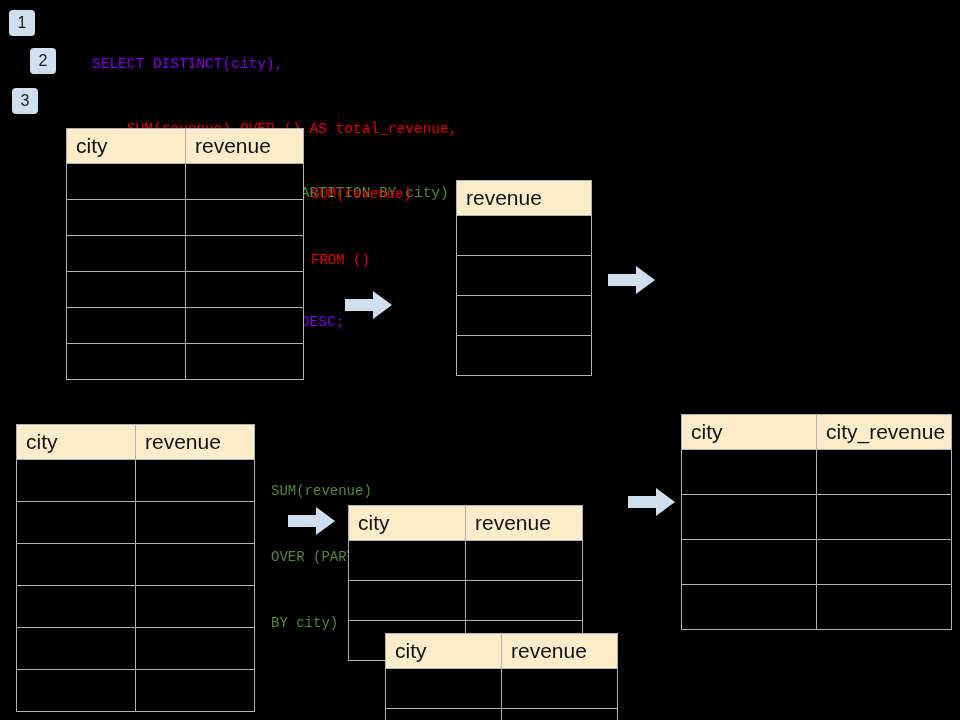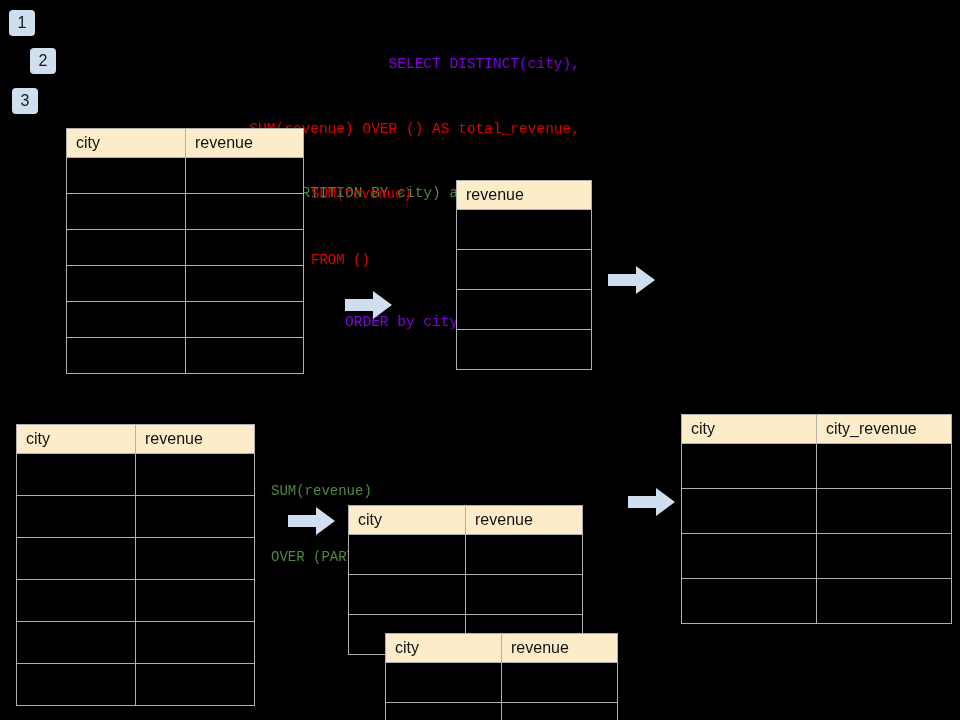--- a/index.html
+++ b/index.html
@@ -76,41 +76,41 @@
     border: 1px solid #b0b0b0;
     background: #000000;
     padding: 0;
   }
   .tbl th {
     border: 1px solid #b0b0b0;
     background: #fcecc9;
     color: #111111;
     font-family: "Liberation Sans", sans-serif;
     font-weight: normal;
-    font-size: 16px;
+    font-size: 21px;
     text-align: left;
     padding: 5px 0 5px 9px;
   }
 
   
   .arrow {
     position: absolute;
   }
   .arrow svg { display: block; }
 </style>
 </head>
 <body>
 
 <div id="stage">
 
   <div class="step-badge" style="left:9px;  top:10px;">1</div>
   <div class="step-badge" style="left:30px; top:48px;">2</div>
   <div class="step-badge" style="left:12px; top:88px;">3</div>
 
-  <div class="sql-block" style="left:84px; top:11px;text-align:right;">
+  <div class="sql-block" style="left:92px; top:11px;">
     <div class="sql-line c-purple">SELECT DISTINCT(city),</div>
     <div class="sql-line c-red">    SUM(revenue) OVER () AS total_revenue,</div>
     <div class="sql-line c-green">    SUM(revenue) OVER (PARTITION BY city) as city_revenue</div>
     <div class="sql-line c-purple">  FROM rides</div>
     <div class="sql-line c-purple">  ORDER by city_revenue DESC;</div>
   </div>
 
 
   <table class="tbl" style="left:66px; top:128px; width:237px;">
     <colgroup>
@@ -228,20 +228,21 @@
       <tr>
           <td style="height:41px"></td>
           <td></td>
         </tr>
     </tbody>
   </table>
 
   <div class="annot green" style="left:271px; top:436px;">
     <div>SUM(revenue)</div>
     <div>OVER (PARTITION</div>
+    <div>BY city)</div>
   </div>
 
   <div class="arrow" style="left:288px; top:506px;">
     <svg width="48" height="30" viewBox="0 0 48 30">
       <polygon points="0,9 28,9 28,1 47,15 28,29 28,21 0,21" fill="#cfdff0"></polygon>
     </svg>
   </div>
 
   <table class="tbl" style="left:348px; top:505px; width:234px; z-index:1;">
     <colgroup>

